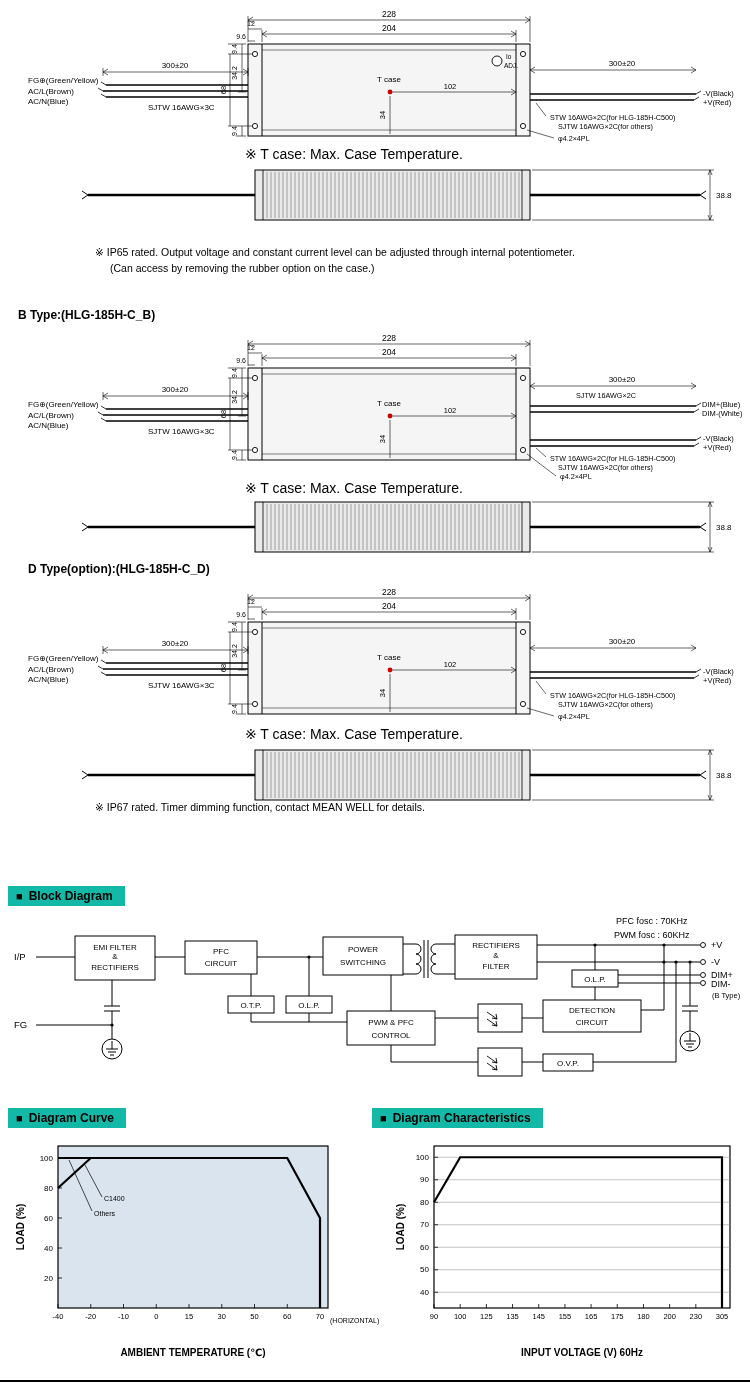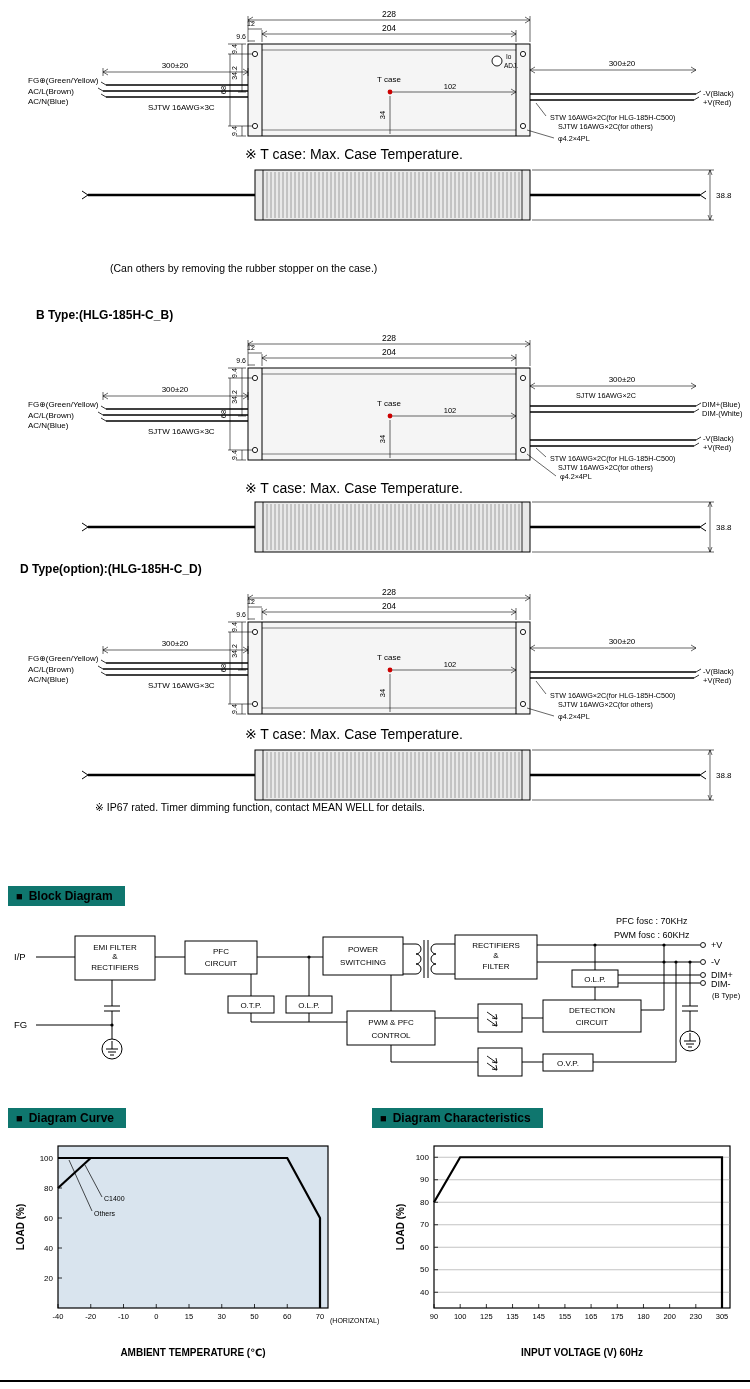--- a/index.html
+++ b/index.html
@@ -1,21 +1,21 @@
 <!DOCTYPE html>
 <html><head>
 <meta charset="utf-8">
 <style>
   * { margin:0; padding:0; box-sizing:border-box; }
   html,body { background:#fff; }
   body { font-family:"Liberation Sans","DejaVu Sans",sans-serif; color:#000; }
   #page { position:relative; width:750px; height:1389px; background:#fff; overflow:hidden;padding-left:8px; }
   .abs { position:absolute; }
   svg text { font-family:"Liberation Sans","DejaVu Sans",sans-serif; fill:#000; }
-  .sec-h { position:absolute; background:#0f766e; font-size:12px; font-weight:bold; padding:3px 12px 3px 8px; white-space:nowrap; }
+  .sec-h { position:absolute; background:#14b8a6; font-size:12px; font-weight:bold; padding:3px 12px 3px 8px; white-space:nowrap; }
   .sec-h .blt { margin-right:6px; font-size:11px; }
   .note { position:absolute; font-size:10.5px; white-space:nowrap; }
   .tcase-note { position:absolute; font-size:14px; white-space:nowrap; }
   .type-title { position:absolute; font-size:12px; font-weight:bold; white-space:nowrap; }
   #bottom-rule { position:absolute; top:1380px; left:0; width:750px; height:2px; background:#000; }
 </style>
 </head>
 <body>
 
 <div id="page">
@@ -134,23 +134,24 @@
   <g stroke="#000" stroke-width="0.6" fill="none">
     <line x1="532" y1="8" x2="714" y2="8"></line>
     <line x1="532" y1="58" x2="714" y2="58"></line>
     <line x1="710" y1="8" x2="710" y2="58"></line>
     <path d="M710,8 l-2,5 M710,8 l2,5 M710,58 l-2,-5 M710,58 l2,-5"></path>
   </g>
   <text x="716" y="36" font-size="8">38.8</text>
 </svg>
 </div>
 
-  <div class="note" style="left:110px;top:262px">(Can others by removing the rubber stopper on the case.)</div>
-
-  <div class="type-title" style="left:36px;top:308px">B Type:(HLG-185H-C_B)</div>
+  <div class="note" style="left:95px;top:246px">※ IP65 rated. Output voltage and constant current level can be adjusted through internal potentiometer.</div>
+  <div class="note" style="left:110px;top:262px">(Can access by removing the rubber option on the case.)</div>
+
+  <div class="type-title" style="left:18px;top:308px">B Type:(HLG-185H-C_B)</div>
   <div class="abs" style="left:0;top:328px">
 <svg width="750" height="158" viewBox="0 0 750 158">
   <g stroke="#000" fill="none" stroke-width="1">
     <rect x="248" y="40" width="282" height="92" fill="#f5f5f5"></rect>
     <line x1="262" y1="40" x2="262" y2="132"></line>
     <line x1="516" y1="40" x2="516" y2="132"></line>
     <line x1="262" y1="46" x2="516" y2="46" stroke-width="0.5"></line>
     <line x1="262" y1="126" x2="516" y2="126" stroke-width="0.5"></line>
   </g>
   <g stroke="#000" fill="#fff" stroke-width="0.9">
@@ -262,21 +263,21 @@
   <g stroke="#000" stroke-width="0.6" fill="none">
     <line x1="532" y1="8" x2="714" y2="8"></line>
     <line x1="532" y1="58" x2="714" y2="58"></line>
     <line x1="710" y1="8" x2="710" y2="58"></line>
     <path d="M710,8 l-2,5 M710,8 l2,5 M710,58 l-2,-5 M710,58 l2,-5"></path>
   </g>
   <text x="716" y="36" font-size="8">38.8</text>
 </svg>
 </div>
 
-  <div class="type-title" style="left:20px;top:562px">D Type(option):(HLG-185H-C_D)</div>
+  <div class="type-title" style="left:28px;top:562px">D Type(option):(HLG-185H-C_D)</div>
   <div class="abs" style="left:0;top:582px">
 <svg width="750" height="158" viewBox="0 0 750 158">
   <g stroke="#000" fill="none" stroke-width="1">
     <rect x="248" y="40" width="282" height="92" fill="#f5f5f5"></rect>
     <line x1="262" y1="40" x2="262" y2="132"></line>
     <line x1="516" y1="40" x2="516" y2="132"></line>
     <line x1="262" y1="46" x2="516" y2="46" stroke-width="0.5"></line>
     <line x1="262" y1="126" x2="516" y2="126" stroke-width="0.5"></line>
   </g>
   <g stroke="#000" fill="#fff" stroke-width="0.9">

